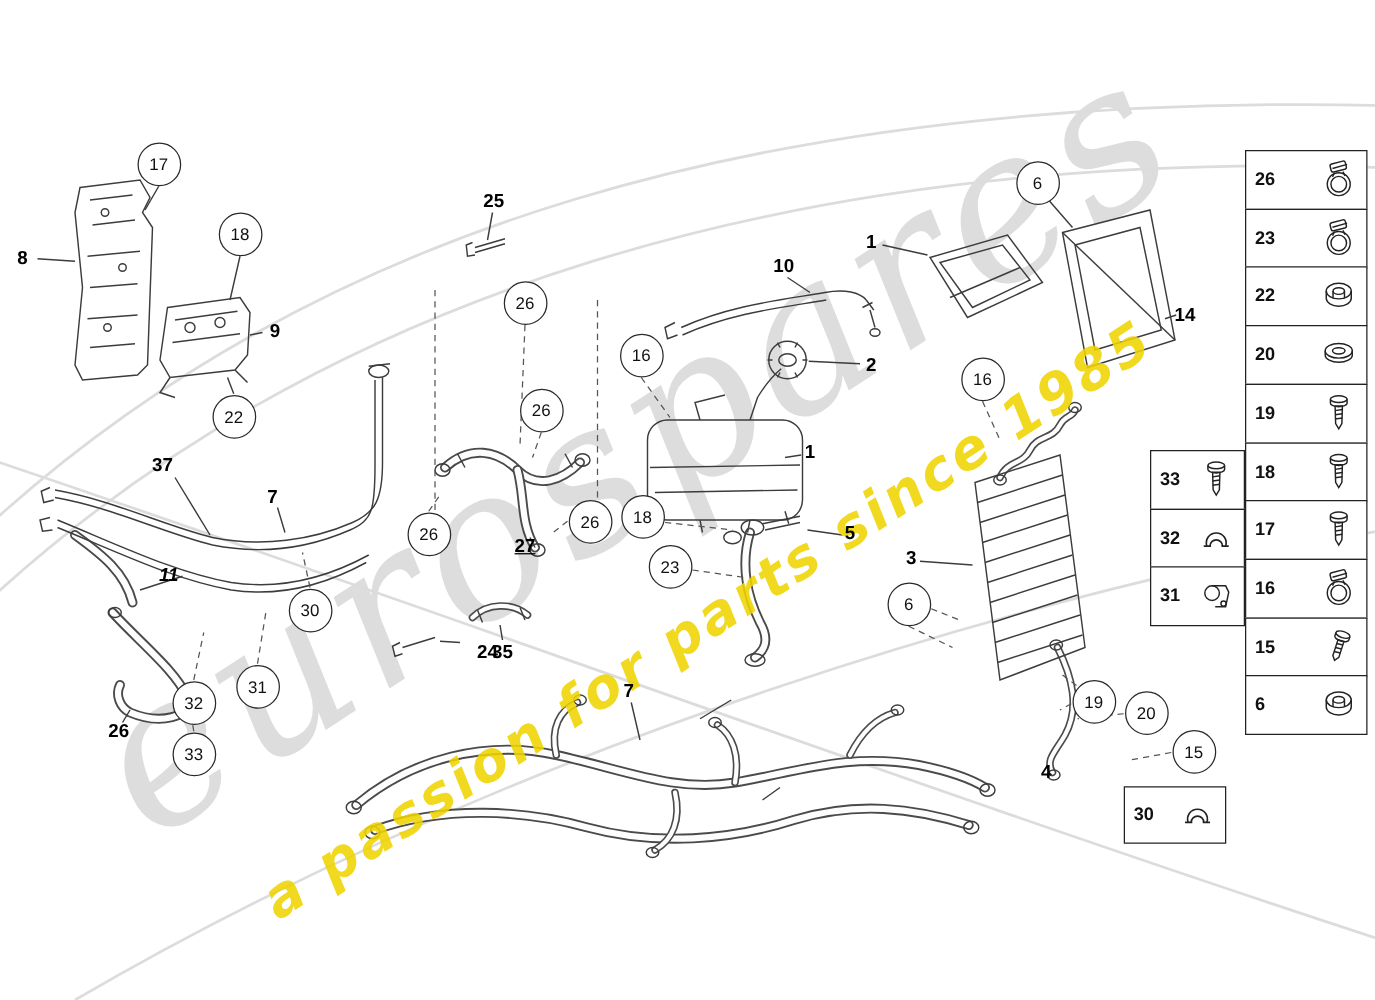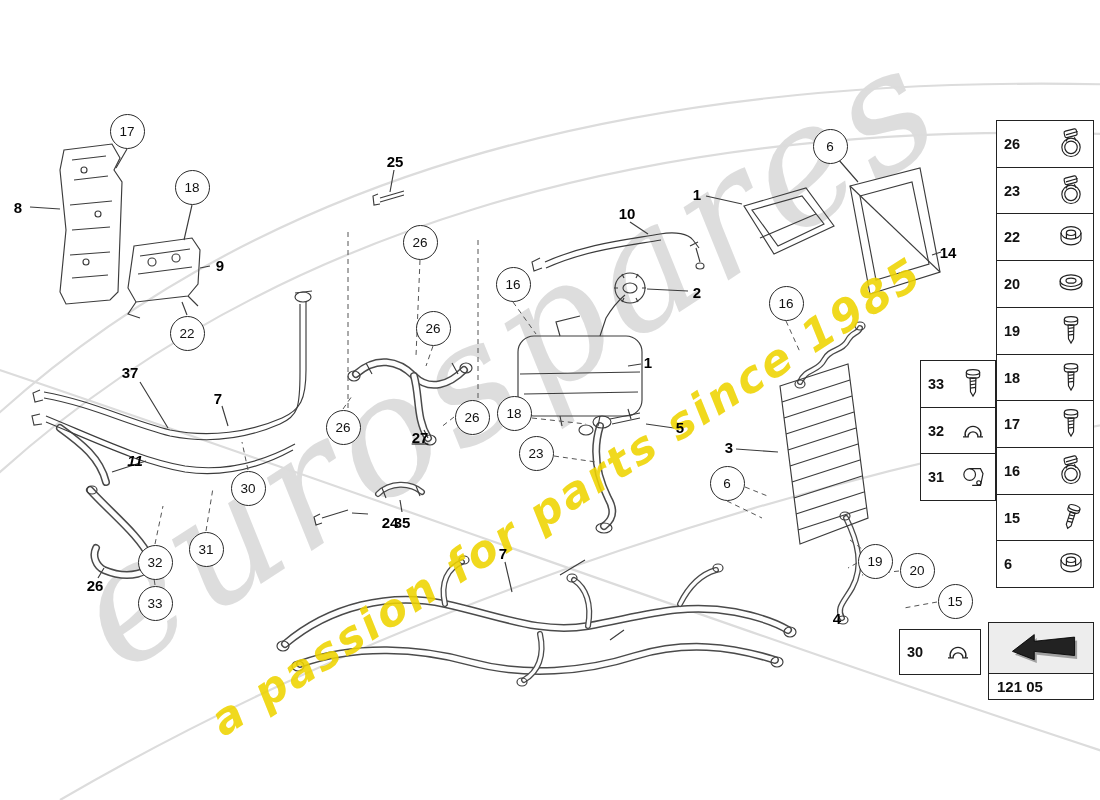--- a/index.html
+++ b/index.html
@@ -457,23 +457,14 @@
             <g fill="none" stroke="#222" stroke-width="1.6">
               <path d="M9,27 a9.5,9.5 0 1 1 18,0"></path>
               <path d="M6,27 h7 M23,27 h7"></path>
               <path d="M12,27 a6,6 0 1 1 12,0"></path>
             </g>
           </svg>
         </span>
       </div>
     </div>
 
-  <div class="nav-box">
-    <div class="nav-arrow">
-      <svg viewBox="0 0 100 50">
-        <polygon points="16,29 42,9 42,17 90,12 90,34 42,29 42,39" fill="#a0a0a0" transform="translate(3,4)"></polygon>
-        <polygon points="16,29 42,9 42,17 90,12 90,34 42,29 42,39" fill="#222" stroke="#000" stroke-width="1"></polygon>
-      </svg>
-    </div>
-    <div class="nav-code">121 05</div>
-  </div>
 
 </div>
 
 </body></html>

